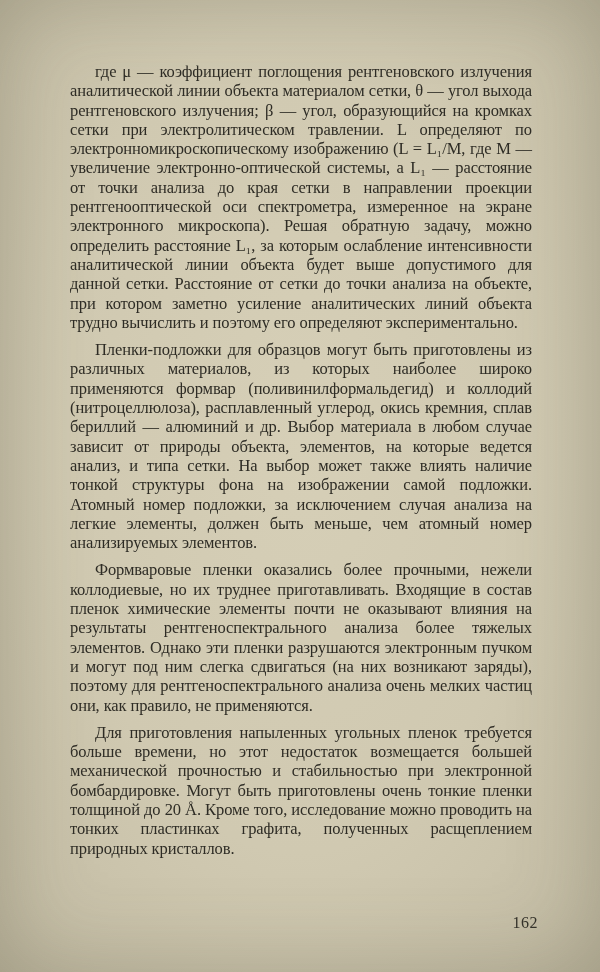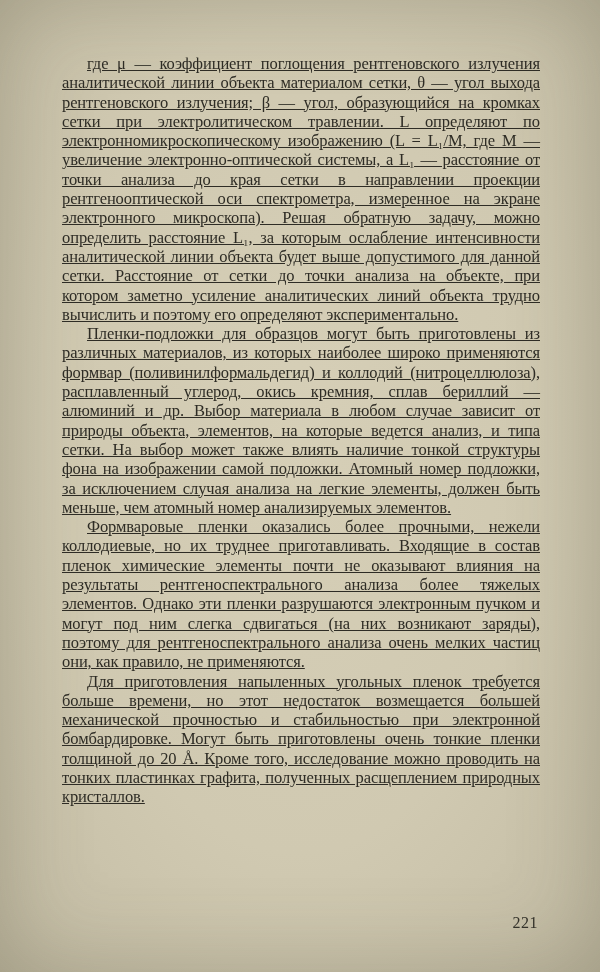--- a/index.html
+++ b/index.html
@@ -25,38 +25,37 @@
       position: absolute;
       left: 62px;
       top: 54px;
       width: 478px;
       text-align: justify;
       font-size: 16.5px;
       line-height: 19.3px;
       letter-spacing: -0.1px;
     }
     .para {
-      margin: 0;
+      margin: 8px;
       padding: 0;
       text-indent: 25px;
-      text-decoration: underline;
     }
     .page-number {
       position: absolute;
       right: 62px;
       bottom: 40px;
       font-size: 16px;
       letter-spacing: 0.5px;
       color: #34322a;
     }
   </style>
 </head>
 <body>
 
 <div class="page">
   <div class="text-block">
     <p class="para">где μ — коэффициент поглощения рентгеновского излучения аналитической линии объекта материалом сетки, θ — угол выхода рентгеновского излучения; β — угол, образующийся на кромках сетки при электролитическом травлении. L определяют по электронномикроскопическому изображению (L = L₁/M, где M — увеличение электронно-оптической системы, а L₁ — расстояние от точки анализа до края сетки в направлении проекции рентгенооптической оси спектрометра, измеренное на экране электронного микроскопа). Решая обратную задачу, можно определить расстояние L₁, за которым ослабление интенсивности аналитической линии объекта будет выше допустимого для данной сетки. Расстояние от сетки до точки анализа на объекте, при котором заметно усиление аналитических линий объекта трудно вычислить и поэтому его определяют экспериментально.</p>
     <p class="para">Пленки-подложки для образцов могут быть приготовлены из различных материалов, из которых наиболее широко применяются формвар (поливинилформальдегид) и коллодий (нитроцеллюлоза), расплавленный углерод, окись кремния, сплав бериллий — алюминий и др. Выбор материала в любом случае зависит от природы объекта, элементов, на которые ведется анализ, и типа сетки. На выбор может также влиять наличие тонкой структуры фона на изображении самой подложки. Атомный номер подложки, за исключением случая анализа на легкие элементы, должен быть меньше, чем атомный номер анализируемых элементов.</p>
     <p class="para">Формваровые пленки оказались более прочными, нежели коллодиевые, но их труднее приготавливать. Входящие в состав пленок химические элементы почти не оказывают влияния на результаты рентгеноспектрального анализа более тяжелых элементов. Однако эти пленки разрушаются электронным пучком и могут под ним слегка сдвигаться (на них возникают заряды), поэтому для рентгеноспектрального анализа очень мелких частиц они, как правило, не применяются.</p>
     <p class="para">Для приготовления напыленных угольных пленок требуется больше времени, но этот недостаток возмещается большей механической прочностью и стабильностью при электронной бомбардировке. Могут быть приготовлены очень тонкие пленки толщиной до 20 Å. Кроме того, исследование можно проводить на тонких пластинках графита, полученных расщеплением природных кристаллов.</p>
   </div>
-  <div class="page-number">221</div>
+  <div class="page-number">162</div>
 </div>
 
 </body></html>

